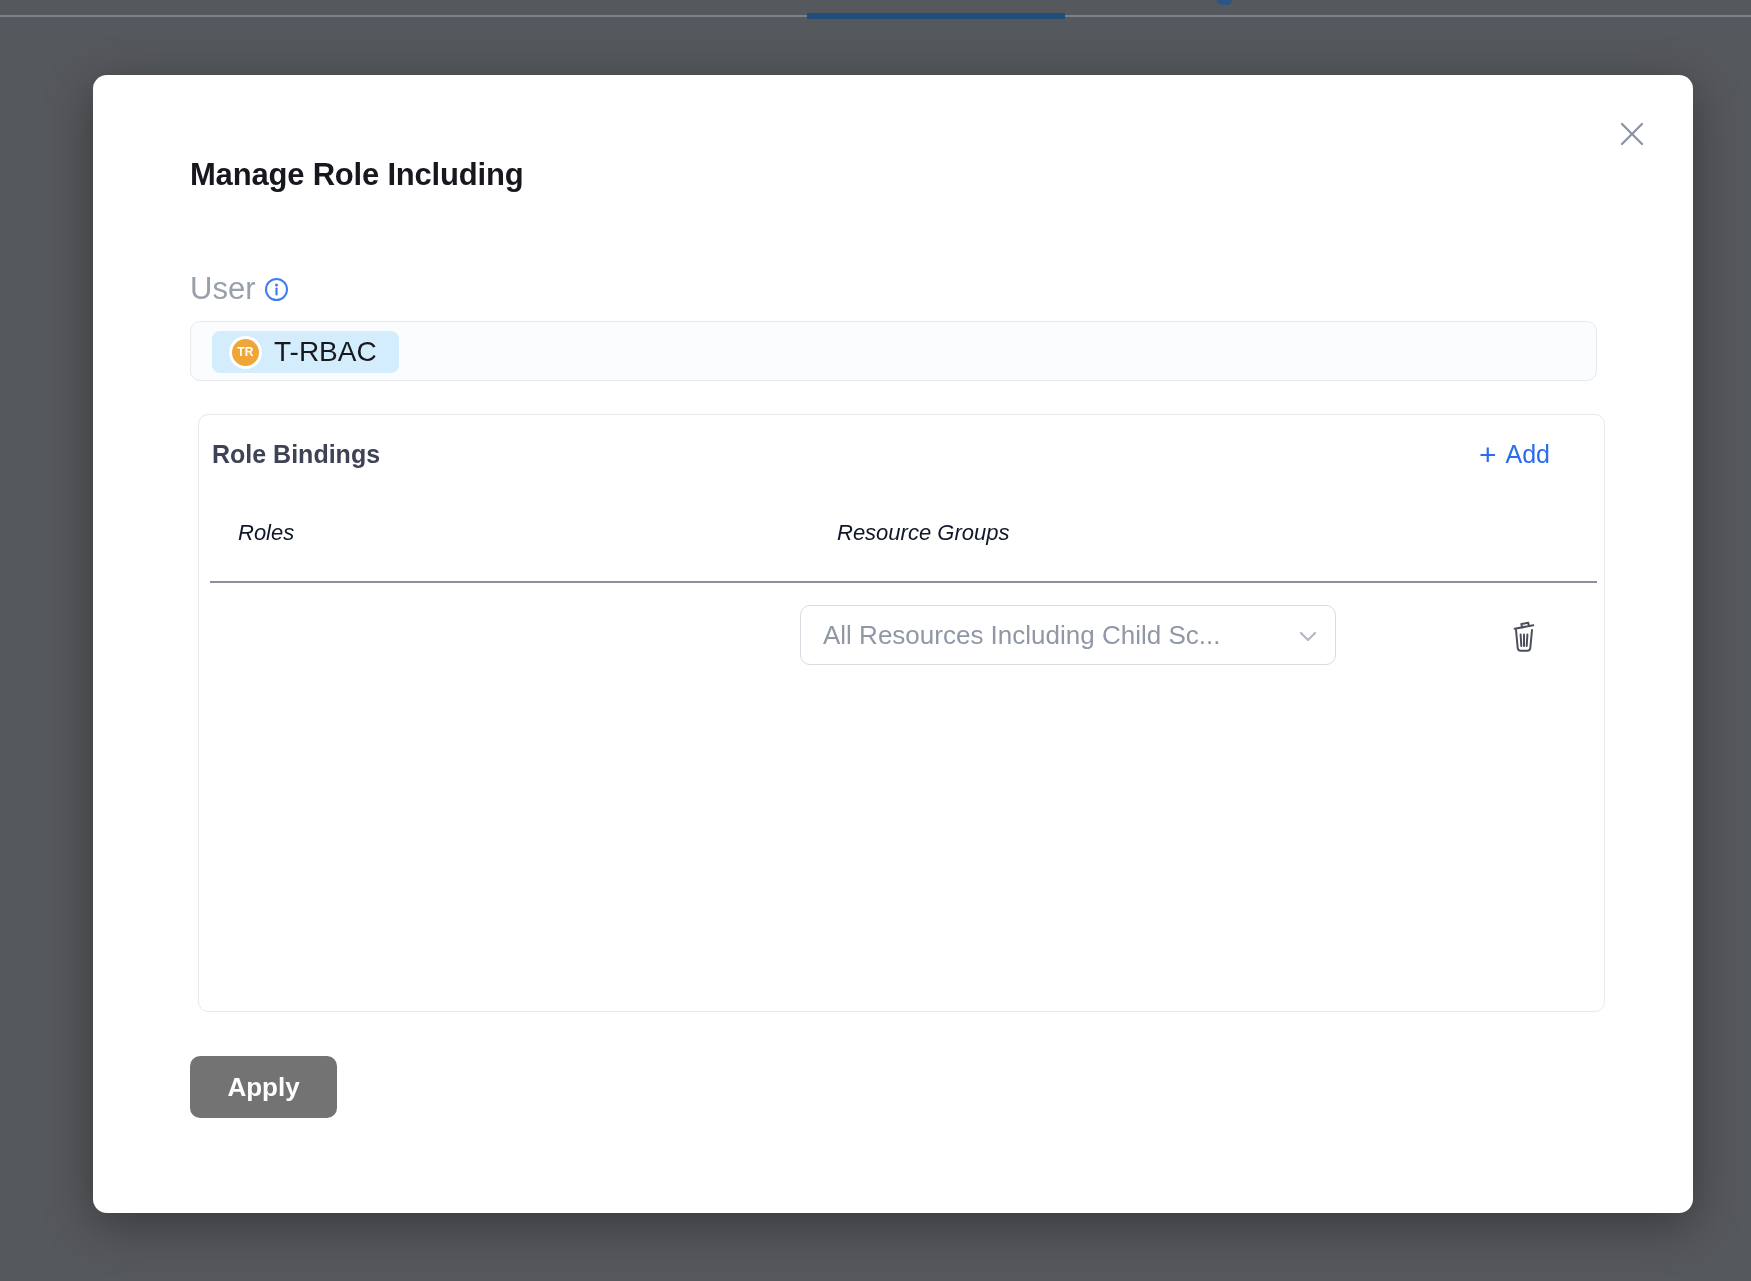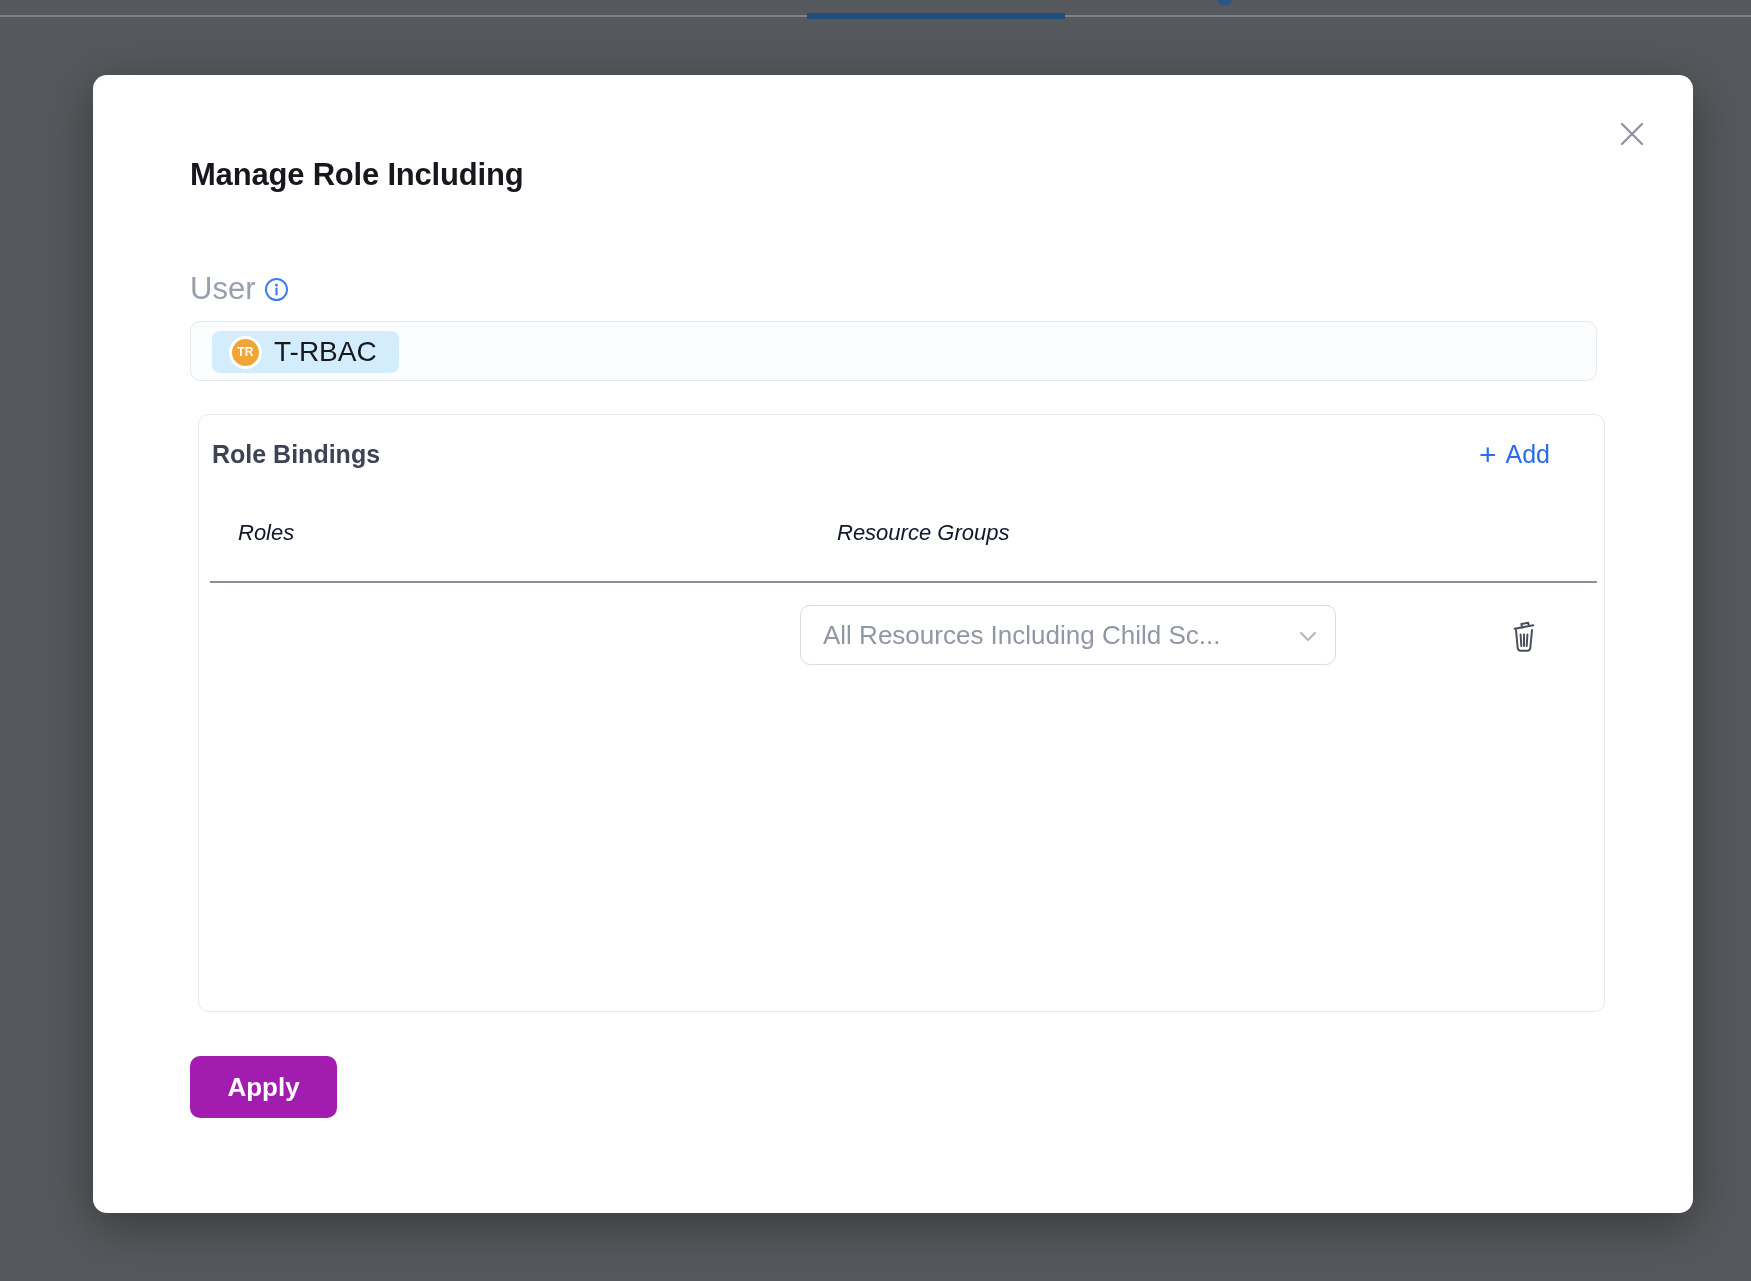--- a/index.html
+++ b/index.html
@@ -52,21 +52,21 @@
                 padding:0 18px 0 22px; cursor:pointer; }
   .select-role { left:41px; width:535px; }
   .select-rg { left:601px; width:536px;gap:24px; }
   .select-value { font-size:26px; color:#9097a5; white-space:nowrap; overflow:hidden; }
   .chevron-icon { width:18px; height:12px; flex:0 0 auto; margin-left:10px; }
 
   .trash-btn { position:absolute; left:1310px; top:202px; width:30px; height:36px; cursor:pointer; }
 
   .footer-btn { position:absolute; top:981px; height:62px; border:none; border-radius:10px;
                 font-family:"Liberation Sans", sans-serif; font-size:26px; font-weight:700; cursor:pointer; }
-  .apply-btn { left:97px; width:147px; background:#a21caf; color:#ffffff; }
+  .apply-btn { left:97px; width:147px; background:#737373; color:#ffffff; }
   .cancel-btn { left:260px; width:164px; background:#f2f3f6; color:#555a66; }
 </style>
 </head>
 <body>
 
 <div class="top-hairline"></div>
 <div class="tab-underline"></div>
 <div class="nav-glyph"></div>
 
 <div class="modal">

